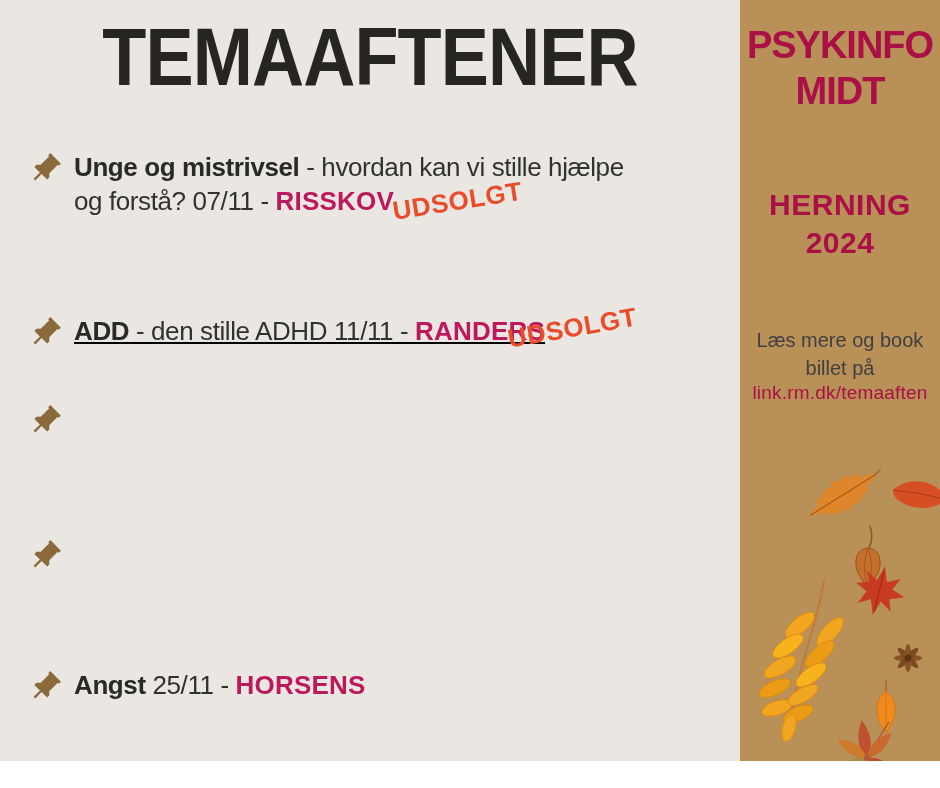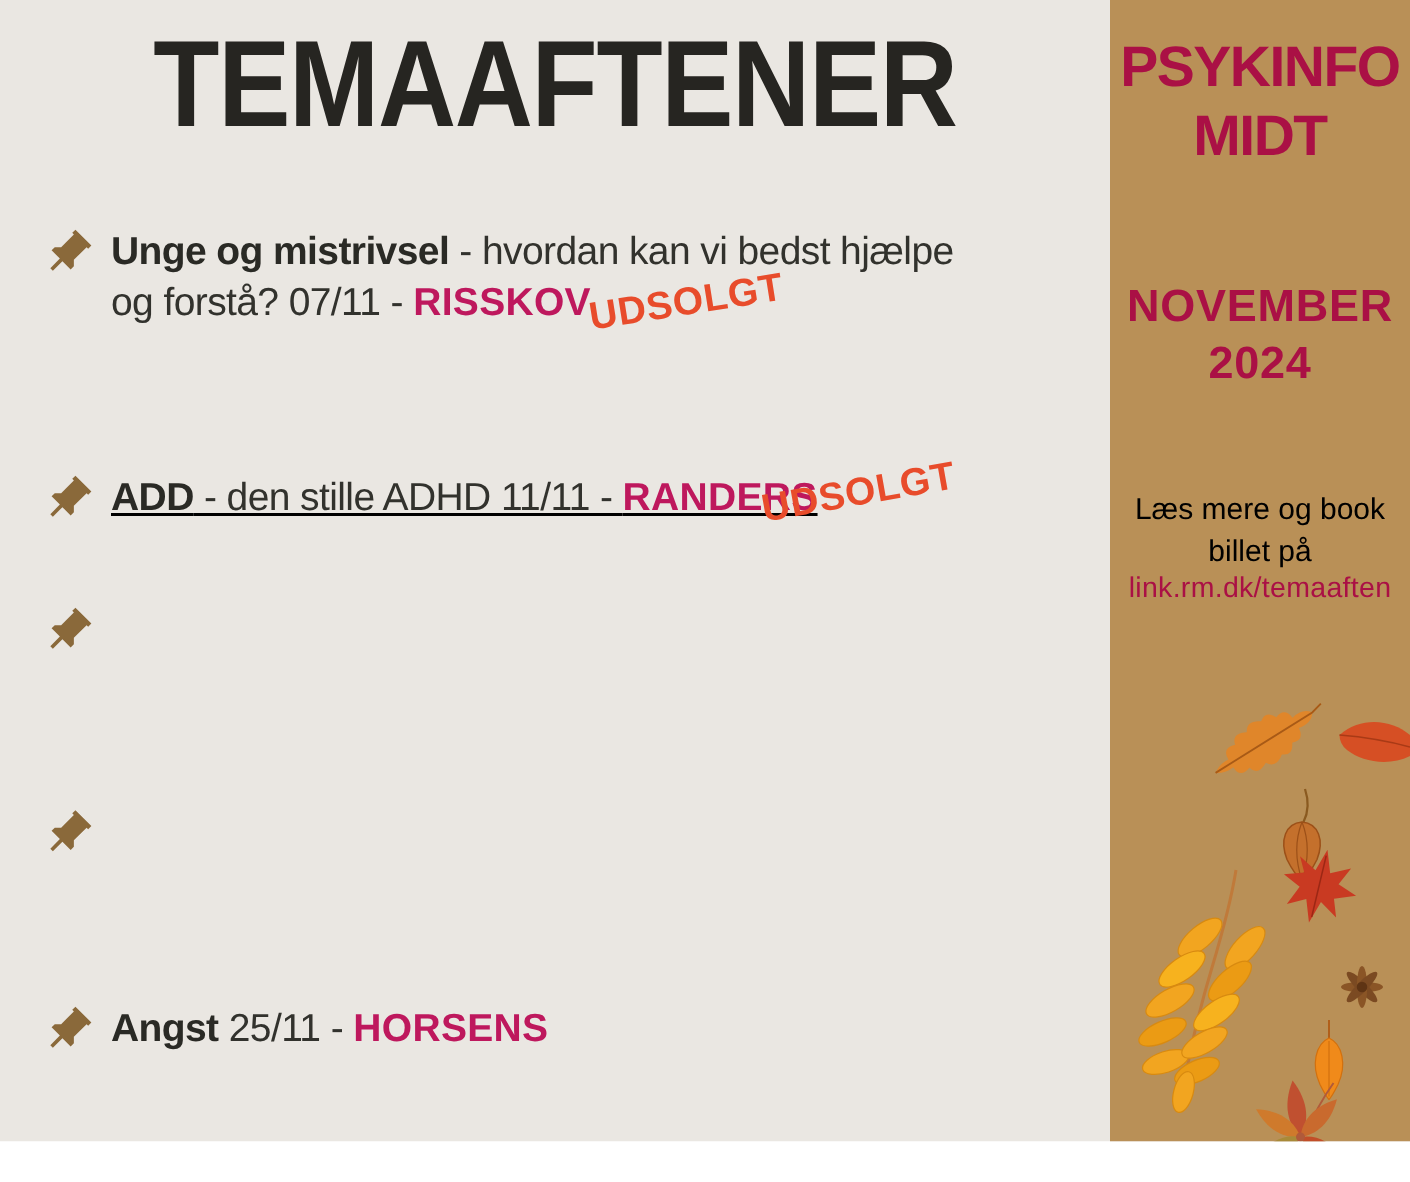--- a/index.html
+++ b/index.html
@@ -29,38 +29,38 @@
   .e0 { top:150px; } .e1 { top:314px;text-decoration:underline; } .e2 { top:402px; } .e3 { top:537px; } .e4 { top:668px; }
   .badge0 { left:393px; top:46px; }
   .badge1 { left:508px; top:10px; transform:rotate(-10deg); }
 
   
   .sidebar { position:absolute; left:740px; top:0; width:200px; height:788px; background:#b99057; }
   .sb-block { position:absolute; left:0; width:200px; text-align:center; }
   .brand { top:22px; font-size:38px; line-height:46px; font-weight:800; color:#aa1045; letter-spacing:-1px; }
   .presents { top:138px; font-size:23px; line-height:24px; color:#1e1b16; letter-spacing:1.5px; }
   .month { top:186px; font-size:30px; line-height:38px; font-weight:800; color:#aa1045; letter-spacing:0.5px; }
-  .info { top:326px; font-size:20px; line-height:28px; color:#000000; }
+  .info { top:326px; font-size:20px; line-height:28px; color:#404040; }
   .link { top:381px; font-size:19px; line-height:24px; color:#aa1045; letter-spacing:0.2px; cursor:pointer; }
   .leaves { position:absolute; left:0; top:430px; }
 </style>
 </head>
 <body>
 
 <div class="poster">
 
   <div class="main">
     <div class="title">TEMAAFTENER</div>
 
     <div class="event e0">
       <svg class="pin" viewBox="0 0 24 24" width="36" height="36">
           <path transform="rotate(45 12 12)" d="M16,12V4H17V2H7V4H8V12L6,14V16H11.2V22H12.8V16H18V14L16,12Z" fill="#8a693a"></path>
         </svg>
       <div class="etext">
-        <div class="line"><span class="seg-bold">Unge og mistrivsel</span><span class="seg-reg"> - hvordan kan vi bedst hjælpe</span></div>
+        <div class="line"><span class="seg-bold">Unge og mistrivsel</span><span class="seg-reg"> - hvordan kan vi stille hjælpe</span></div>
         <div class="line"><span class="seg-reg">og forstå? 07/11 - </span><span class="seg-city">RISSKOV</span></div>
       </div>
       <span class="soldout badge0">UDSOLGT</span>
     </div>
 
     <div class="event e1">
       <svg class="pin" viewBox="0 0 24 24" width="36" height="36">
           <path transform="rotate(45 12 12)" d="M16,12V4H17V2H7V4H8V12L6,14V16H11.2V22H12.8V16H18V14L16,12Z" fill="#8a693a"></path>
         </svg>
       <div class="etext">
@@ -90,21 +90,21 @@
       </div>
     </div>
   </div>
 
   <div class="sidebar">
     <div class="sb-block brand">
       <div>PSYKINFO</div>
       <div>MIDT</div>
     </div>
     <div class="sb-block month">
-      <div>NOVEMBER</div>
+      <div>HERNING</div>
       <div>2024</div>
     </div>
     <div class="sb-block info">
       <div>Læs mere og book</div>
       <div>billet på</div>
     </div>
     <div class="sb-block link">link.rm.dk/temaaften</div>
 
     <svg class="leaves" width="200" height="358" viewBox="0 0 200 358">
 

